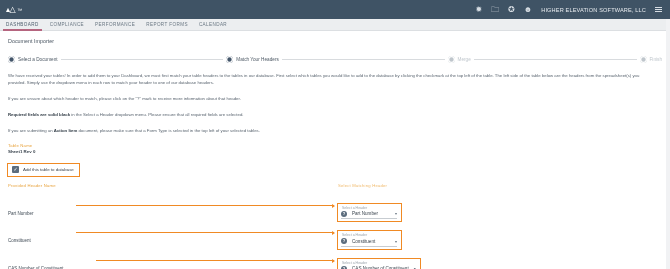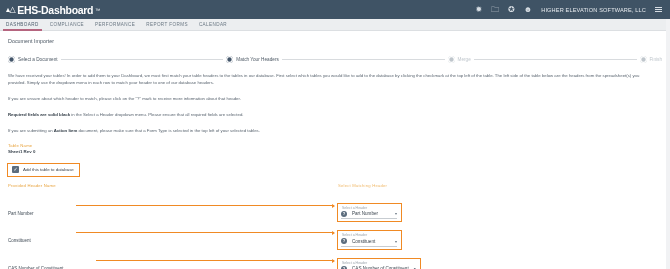--- a/index.html
+++ b/index.html
@@ -131,21 +131,20 @@
   }
 </style>
 </head>
 <body>
 
 <div class="app">
 
   <div class="topbar">
     <div class="brand">
       <span class="brand-mark">▴△</span>
-      <span class="brand-text">EHS-Dashboard</span>
       <span class="brand-tm">™</span>
     </div>
     <div class="topbar-right">
       <span class="tb-icon">✹</span>
       <span class="tb-icon">🗀</span>
       <span class="tb-icon">✪</span>
       <span class="tb-icon">☻</span>
       <span class="company">HIGHER ELEVATION SOFTWARE, LLC</span>
       <span class="hamburger">
           <i></i>

